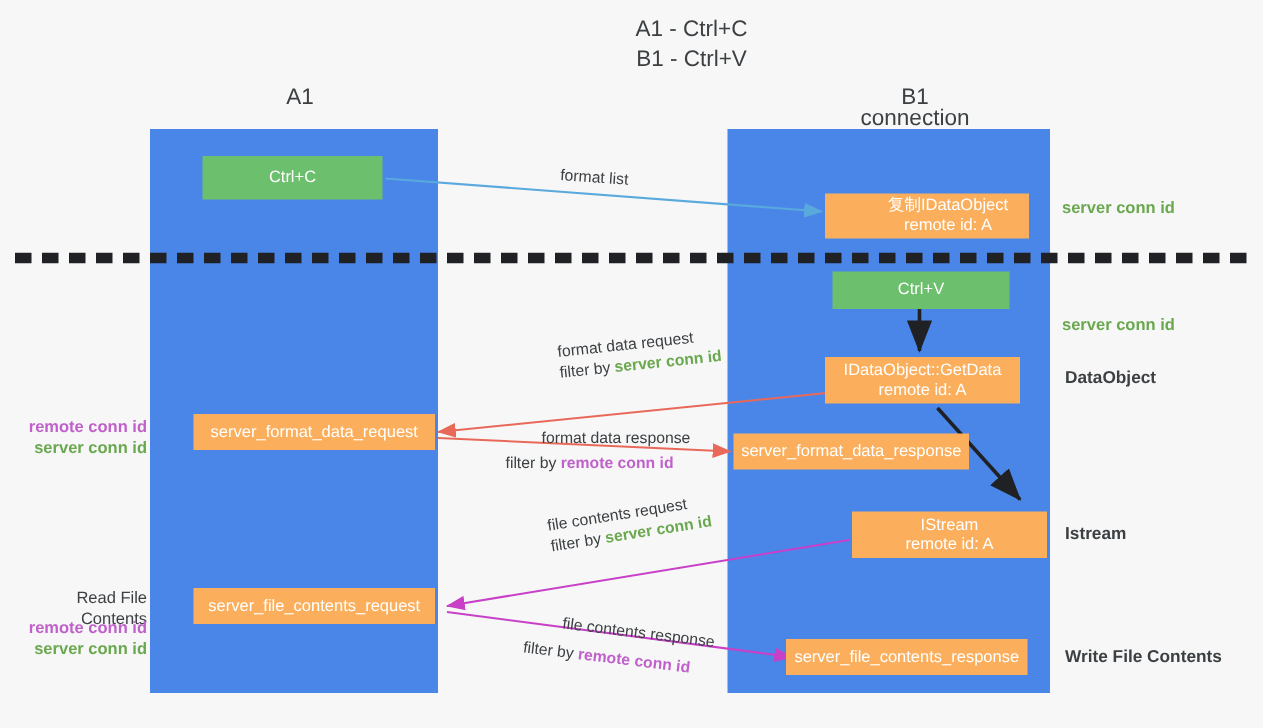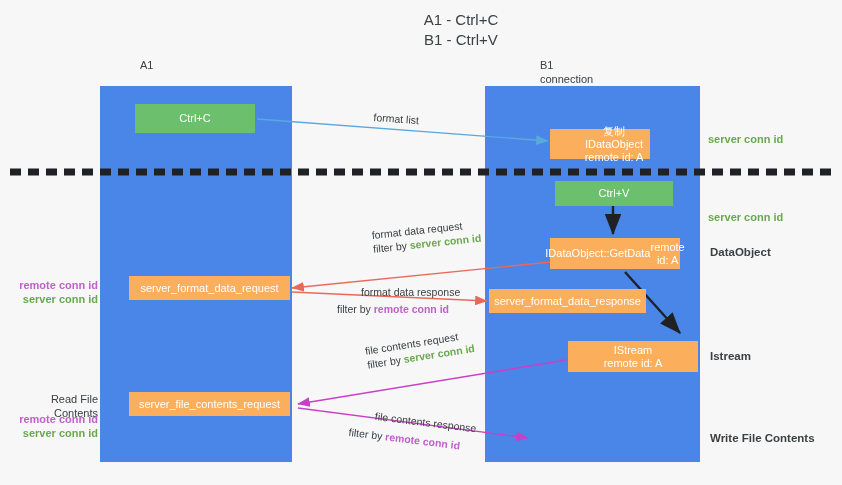--- a/index.html
+++ b/index.html
@@ -15,21 +15,21 @@
   .abs{position:absolute;}
 
   
   #title{
     left:0;top:10px;width:842px;
     text-align:center;font-size:15px;line-height:20px;color:#3c4043;padding-left:40px;
   }
 
   
   .lane-head{
-    font-size:11px;line-height:14px;color:#3c4043;
+    text-align:center;font-size:15px;line-height:14px;color:#3c4043;
   }
 
   
   .lane{background:#4a86e8;}
 
   
   .box{
     box-sizing:border-box;
     display:flex;align-items:center;justify-content:center;
     text-align:center;color:#ffffff;font-size:11px;line-height:13px;
@@ -104,30 +104,30 @@
 
     <line x1="298" y1="408" x2="528" y2="438" stroke="#c840c8" stroke-width="1.4" marker-end="url(#ah-mag)"></line>
 
     <line x1="10" y1="172" x2="832" y2="172" stroke="#202124" stroke-width="7" stroke-dasharray="11 7"></line>
   </svg>
 
   <div class="abs box green" style="left:135px;top:104px;width:120px;height:29px;">
     <span>Ctrl+C</span>
   </div>
 
-  <div class="abs box orange" style="left:550px;top:129px;width:100px;height:30px;flex-direction:column;padding-left:28px;">
+  <div class="abs box orange" style="left:550px;top:129px;width:136px;height:30px;flex-direction:column;padding-left:28px;">
     <span>复制IDataObject</span>
     <span>remote id: A</span>
   </div>
 
   <div class="abs box green" style="left:555px;top:181px;width:118px;height:25px;">
     <span>Ctrl+V</span>
   </div>
 
-  <div class="abs box orange" style="left:550px;top:238px;width:130px;height:31px;">
+  <div class="abs box orange" style="left:550px;top:238px;width:130px;height:31px;flex-direction:column;">
     <span>IDataObject::GetData</span>
     <span>remote id: A</span>
   </div>
 
   <div class="abs box orange" style="left:568px;top:341px;width:130px;height:31px;flex-direction:column;">
     <span>IStream</span>
     <span>remote id: A</span>
   </div>
 
   <div class="abs box orange" style="left:129px;top:276px;width:161px;height:24px;">
@@ -135,20 +135,23 @@
   </div>
 
   <div class="abs box orange" style="left:489px;top:289px;width:157px;height:24px;">
     <span>server_format_data_response</span>
   </div>
 
   <div class="abs box orange" style="left:129px;top:392px;width:161px;height:24px;">
     <span>server_file_contents_request</span>
   </div>
 
+  <div class="abs box orange" style="left:524px;top:426px;width:161px;height:24px;">
+    <span>server_file_contents_response</span>
+  </div>
 
   <div class="abs edge-label" style="left:374px;top:110px;transform:rotate(4deg);">
     <span>format list</span>
   </div>
 
   <div class="abs edge-label" style="left:371px;top:228px;transform:rotate(-6deg);">
     <div>format data request</div>
     <div>
       <span class="plain-txt">filter by </span><span class="green-txt">server conn id</span>
     </div>

